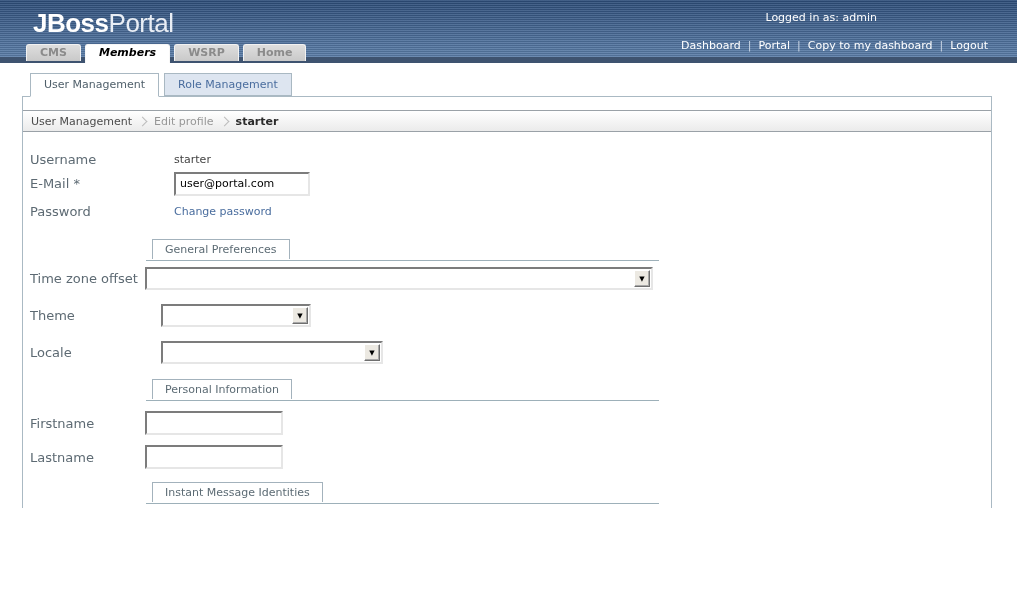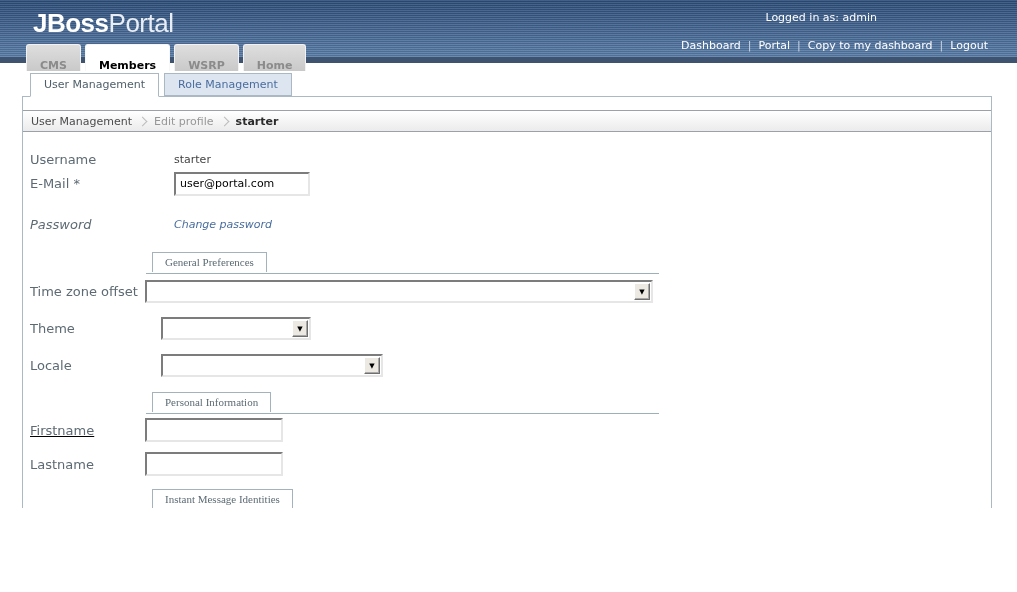--- a/index.html
+++ b/index.html
@@ -18,24 +18,24 @@
   .navy-bar { position:absolute; left:0; right:0; top:57px; height:6px; background:#3e5370; }
   .logo { position:absolute; left:33px; top:8px; font-size:26px; letter-spacing:-0.5px; color:#fff; font-family:"Liberation Sans",sans-serif; }
   .logo .bold { font-weight:bold; color:#ffffff; }
   .logo .light { font-weight:normal; color:#e9eef5; }
   .logged-in { position:absolute; top:11px; right:140px; color:#fff; font-size:11px; }
   .top-links { position:absolute; top:39px; right:29px; color:#fff; font-size:11px; }
   .top-links a { color:#fff; text-decoration:none; cursor:pointer; }
   .top-links .sep { color:#cdd8e6; margin:0 7px; }
 
   .top-tab-bar { position:absolute; left:26px; top:44px; display:flex; gap:4px; align-items:flex-start; z-index:3; }
-  .ttab { height:17px; line-height:16px; padding:13px 13px; font-size:11px; font-weight:bold;
+  .ttab { height:17px; line-height:16px; padding:0 13px; font-size:11px; font-weight:bold;
           color:#8b8b8b; background:linear-gradient(#dedede,#c9c9c9);
           border:1px solid #f2f2f2; border-bottom:none; border-radius:3px 3px 0 0; cursor:pointer; }
-  .ttab.active { height:19px; background:#fff; color:#000; border-color:#f7f7f7; }
+  .ttab.active { height:19px; background:#fff; color:#000; border-color:#f7f7f7;font-style:italic; }
 
   
   .subtab-bar { display:flex; gap:5px; margin:10px 0 0 30px; height:23px; position:relative; z-index:2; }
   .stab { height:23px; line-height:21px; padding:0 13px; font-size:11px; cursor:pointer;
           border:1px solid #a9b8c2; background:#dde5f0; color:#4a6d9e; }
   .stab.active { background:#fff; color:#4f5f6a; border-bottom:1px solid #fff; height:24px; margin-bottom:-1px; position:relative; z-index:3; }
 
   
   .panel { margin-left:22px; width:970px; height:496px; border:1px solid #aab9c3; border-bottom:none; background:#fff; position:relative; z-index:1; }
 
@@ -48,45 +48,45 @@
   .chev { display:inline-block; width:7px; height:7px; border-top:1px solid #bcbcbc; border-right:1px solid #bcbcbc;
           transform:rotate(45deg); margin:0 8px 0 7px; }
 
   
   .form-area { padding:17px 0 0 7px; }
   .flabel { display:inline-block; color:#5d6a73; font-size:13px; }
   .w144 { width:144px; }
   .w115 { width:115px; }
   .arow { display:flex; align-items:center; height:20px; }
   .arow.email-row { height:25px; margin-top:2px; }
-  .arow.pw-row { margin-top:18px;font-style:italic; }
+  .arow.pw-row { margin-top:5px; }
   .fvalue { color:#444; }
   .link { color:#4a6d9e; text-decoration:none; cursor:pointer; }
 
   .tinput { width:138px; height:22px; border:2px solid; border-color:#7c7c7c #e6e6e6 #e6e6e6 #7c7c7c;
             background:#fff; font-family:"DejaVu Sans","Liberation Sans",sans-serif; font-size:11px; padding:10px 4px; color:#000; }
   .tinput.email { width:136px; height:21px; }
 
   .selectbox { position:relative; height:23px; border:2px solid; border-color:#7c7c7c #e6e6e6 #e6e6e6 #7c7c7c; background:#fff; cursor:pointer; }
   .sel-btn { position:absolute; right:1px; top:1px; width:16px; height:17px; background:#ece9e2;
              border:1px solid; border-color:#ffffff #6f6f6f #6f6f6f #ffffff;
              box-shadow:inset -1px -1px 0 #a8a8a8; display:flex; align-items:center; justify-content:center;
              font-size:7px; color:#000; cursor:pointer; }
 
-  .section .sec-head { position:relative; height:22px;font-family:Liberation Serif, serif; }
+  .section .sec-head { position:relative; height:22px; }
   .sec-rule { position:absolute; left:116px; width:513px; bottom:0; border-bottom:1px solid #9db0b9; }
   .sec-tab { position:absolute; left:122px; top:0; height:20px; line-height:19px; padding:0 12px;
              background:#fff; border:1px solid #a3b2bc; border-bottom:none; color:#5c6b74; font-size:11px; }
   .section:nth-child(1) { margin-top:18px; }
   .section:nth-child(2) { margin-top:15px; }
   .section:nth-child(3) { margin-top:13px; }
   .frow { display:flex; align-items:center; margin-top:10px; }
   .frow-0-0 { margin-top:6px; }
   .frow-0-1, .frow-0-2 { margin-top:14px;gap:16px; }
-  .frow-1-0, .frow-2-0 { margin-top:4px;text-decoration:underline; }
+  .frow-1-0, .frow-2-0 { margin-top:10px; }
   .frow-0-0 .selectbox { width:508px; }
   .frow-0-1 .selectbox { width:150px; }
   .frow-0-2 .selectbox { width:222px; }
 </style>
 </head>
 <body>
 
 <div class="page">
 
   <header class="header">

